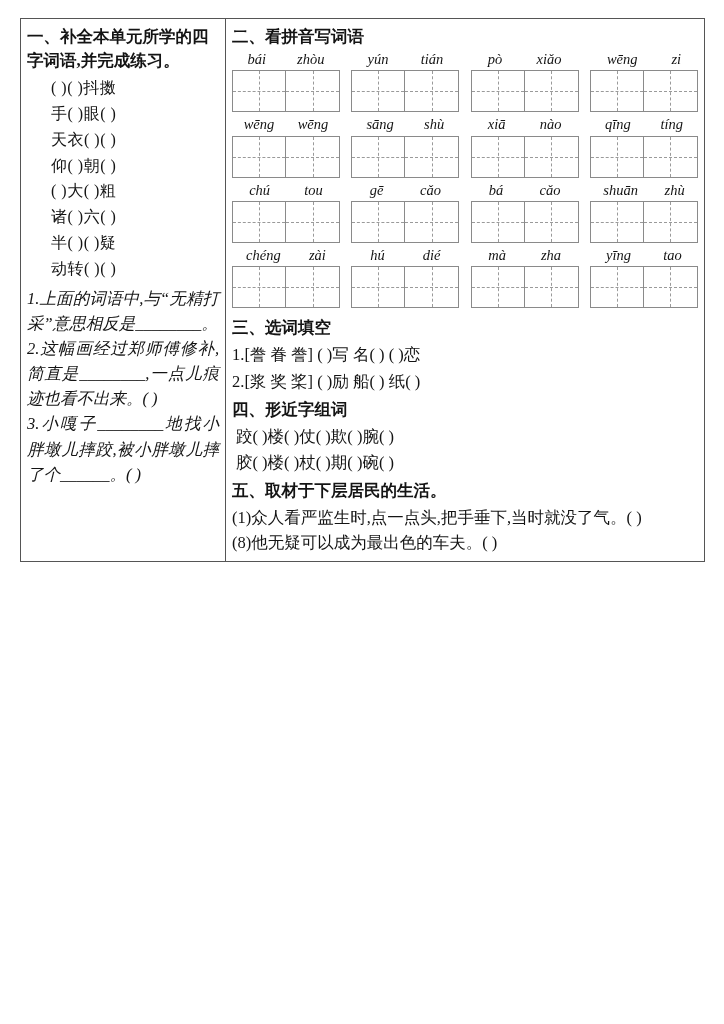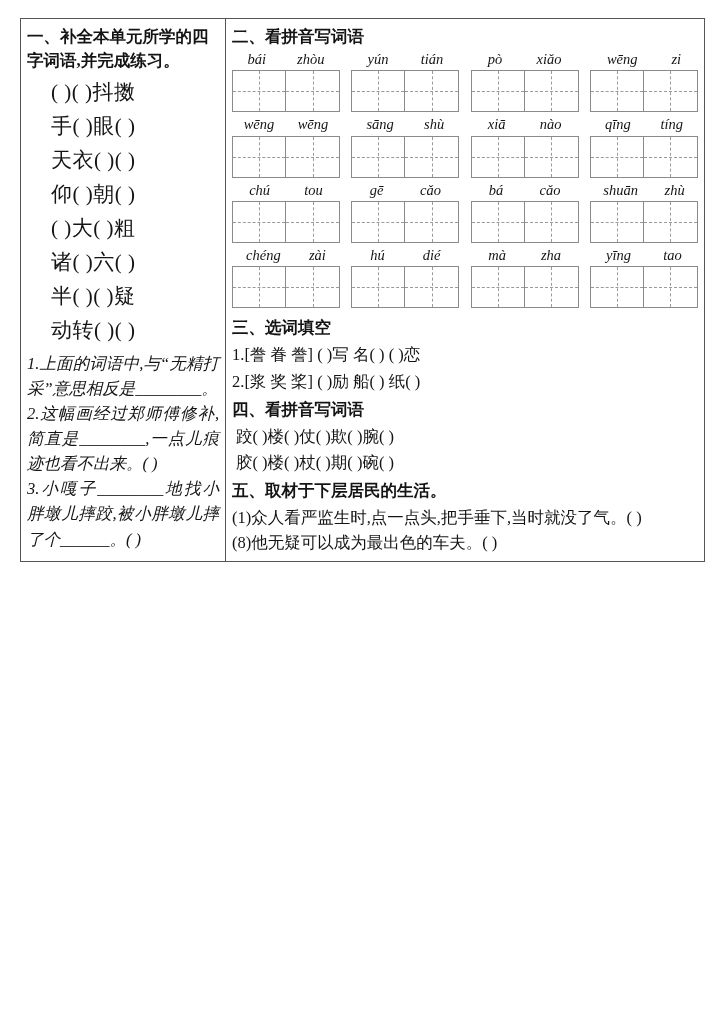--- a/index.html
+++ b/index.html
@@ -54,21 +54,21 @@
   .ln {
     font-size: 16.5px;
     line-height: 1.52;
     margin: 0;
   }
   .italic { font-style: italic; }
 
   
   .wordlist { margin: 2px 0 4px 0; }
   .wordlist .w {
-    font-size: 21px;
+    font-size: 16px;
     line-height: 1.62;
     padding-left: 24px;
     letter-spacing: 0.5px;
     white-space: nowrap;
   }
   .lblk { margin-top: 2px; }
   .lblk .ln { text-align: justify; text-justify: inter-ideograph; }
 
   
   .pinyin-block { margin: 2px 0 8px 0; }
@@ -338,21 +338,21 @@
                     <div class="cell"></div>
                   </div>
             </div>
           </div>
         </div>
 
         <div class="sec-head">三、选词填空</div>
         <div class="fillrow">1.[誊  眷  誊]    (        )写        名(      )        (        )恋</div>
         <div class="fillrow">2.[浆  奖  桨]    (      )励      船(      )          纸(      )</div>
 
-        <div class="sec-head">四、看拼音写词语</div>
+        <div class="sec-head">四、形近字组词</div>
         <div class="fillrow indent1">跤(      )楼(      )仗(      )欺(      )腕(      )</div>
         <div class="fillrow indent1">胶(      )楼(      )杖(      )期(      )碗(      )</div>
 
         <div class="sec-head">五、取材于下层居民的生活。</div>
         <div class="ln">(1)众人看严监生时,点一点头,把手垂下,当时就没了气。(       )</div>
         <div class="ln">(8)他无疑可以成为最出色的车夫。(          )</div>
       </td>
     </tr>
 
 

